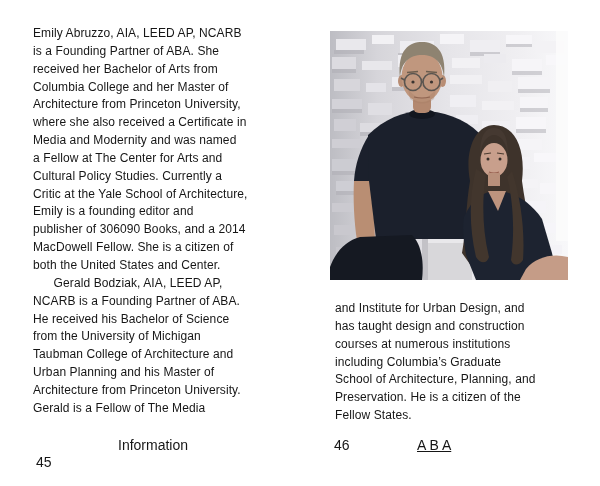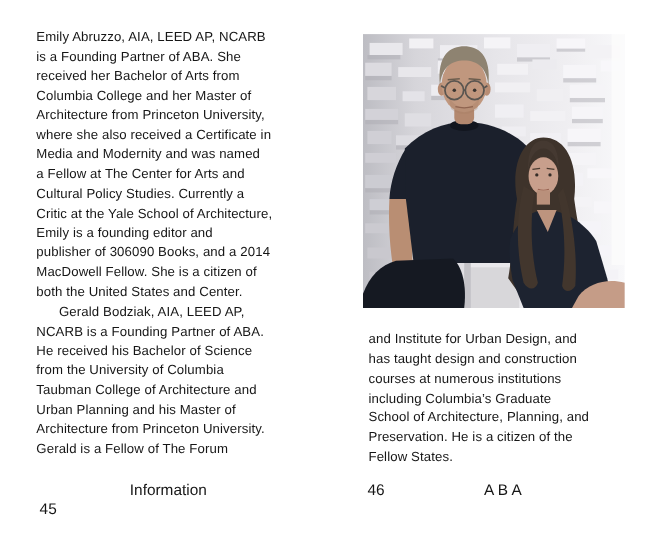--- a/index.html
+++ b/index.html
@@ -12,21 +12,21 @@
   .body-col{position:absolute;font-size:12px;line-height:17.85px;letter-spacing:0.1px;}
   .body-col .ln{white-space:pre;height:17.85px;}
   .col-left{left:33px;top:25px;width:285px;}
   .col-right{left:335px;top:300px;width:250px;}
   .photo-frame{position:absolute;left:330px;top:31px;width:238px;height:249px;}
   .photo-frame svg{display:block;width:238px;height:249px;}
   .footer-item{position:absolute;top:437px;font-size:14px;line-height:17px;white-space:pre;}
   .f-num-left{left:36px;margin-top:17px;}
   .f-label-left{left:118px;}
   .f-num-right{left:334px;}
-  .f-label-right{left:440px;}
+  .f-label-right{left:417px;text-decoration:underline;}
 </style>
 </head>
 <body>
 
 <div class="spread">
 
   <div class="body-col col-left">
     <div class="ln">Emily Abruzzo, AIA, LEED AP, NCARB</div>
     <div class="ln">is a Founding Partner of ABA. She</div>
     <div class="ln">received her Bachelor of Arts from</div>
@@ -37,25 +37,25 @@
     <div class="ln">a Fellow at The Center for Arts and</div>
     <div class="ln">Cultural Policy Studies. Currently a</div>
     <div class="ln">Critic at the Yale School of Architecture,</div>
     <div class="ln">Emily is a founding editor and</div>
     <div class="ln">publisher of 306090 Books, and a 2014</div>
     <div class="ln">MacDowell Fellow. She is a citizen of</div>
     <div class="ln">both the United States and Center.</div>
     <div class="ln">      Gerald Bodziak, AIA, LEED AP,</div>
     <div class="ln">NCARB is a Founding Partner of ABA.</div>
     <div class="ln">He received his Bachelor of Science</div>
-    <div class="ln">from the University of Columbia</div>
+    <div class="ln">from the University of Michigan</div>
     <div class="ln">Taubman College of Architecture and</div>
     <div class="ln">Urban Planning and his Master of</div>
     <div class="ln">Architecture from Princeton University.</div>
-    <div class="ln">Gerald is a Fellow of The Forum</div>
+    <div class="ln">Gerald is a Fellow of The Media</div>
   </div>
 
   <figure class="photo-frame" style="margin:0">
     <svg viewBox="0 0 238 249" preserveAspectRatio="none">
       <defs>
         <linearGradient id="wallGrad" x1="0" y1="0" x2="1" y2="0">
           <stop offset="0" stop-color="#bdbdc3"></stop>
           <stop offset="0.2" stop-color="#d6d5da"></stop>
           <stop offset="0.5" stop-color="#e6e5e9"></stop>
           <stop offset="0.8" stop-color="#f0eff2"></stop>

